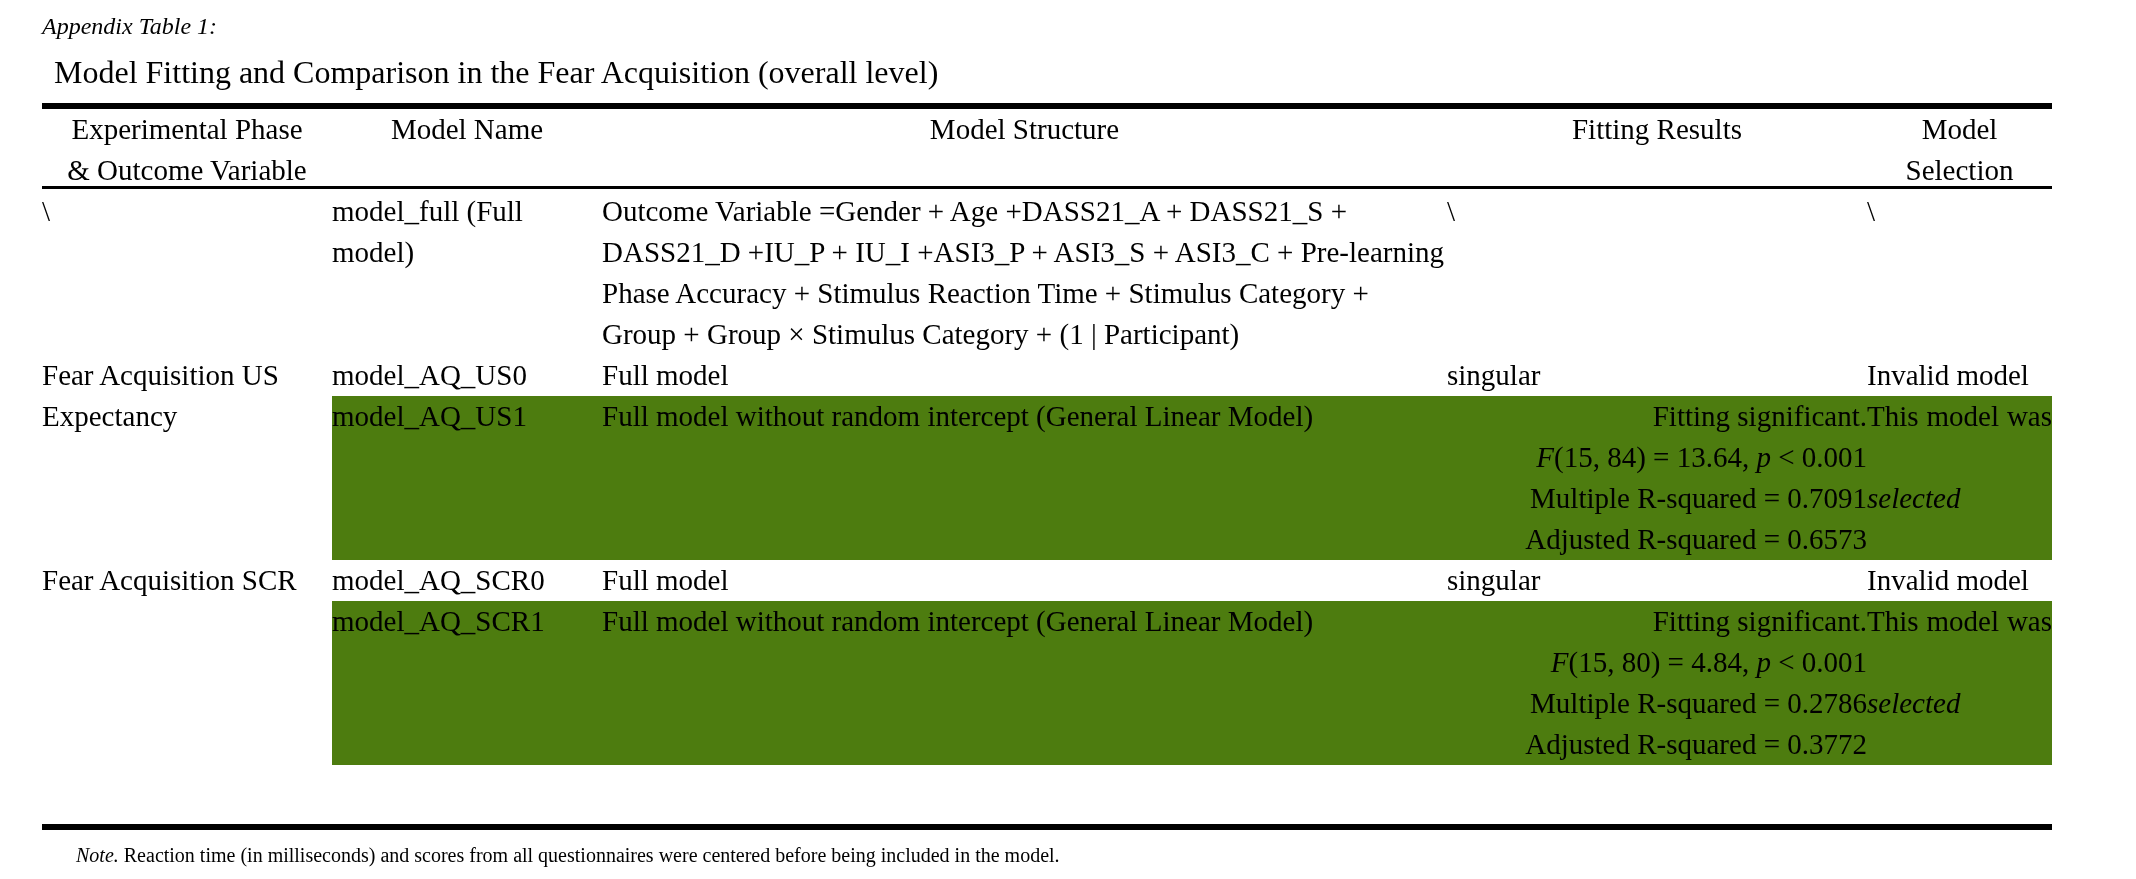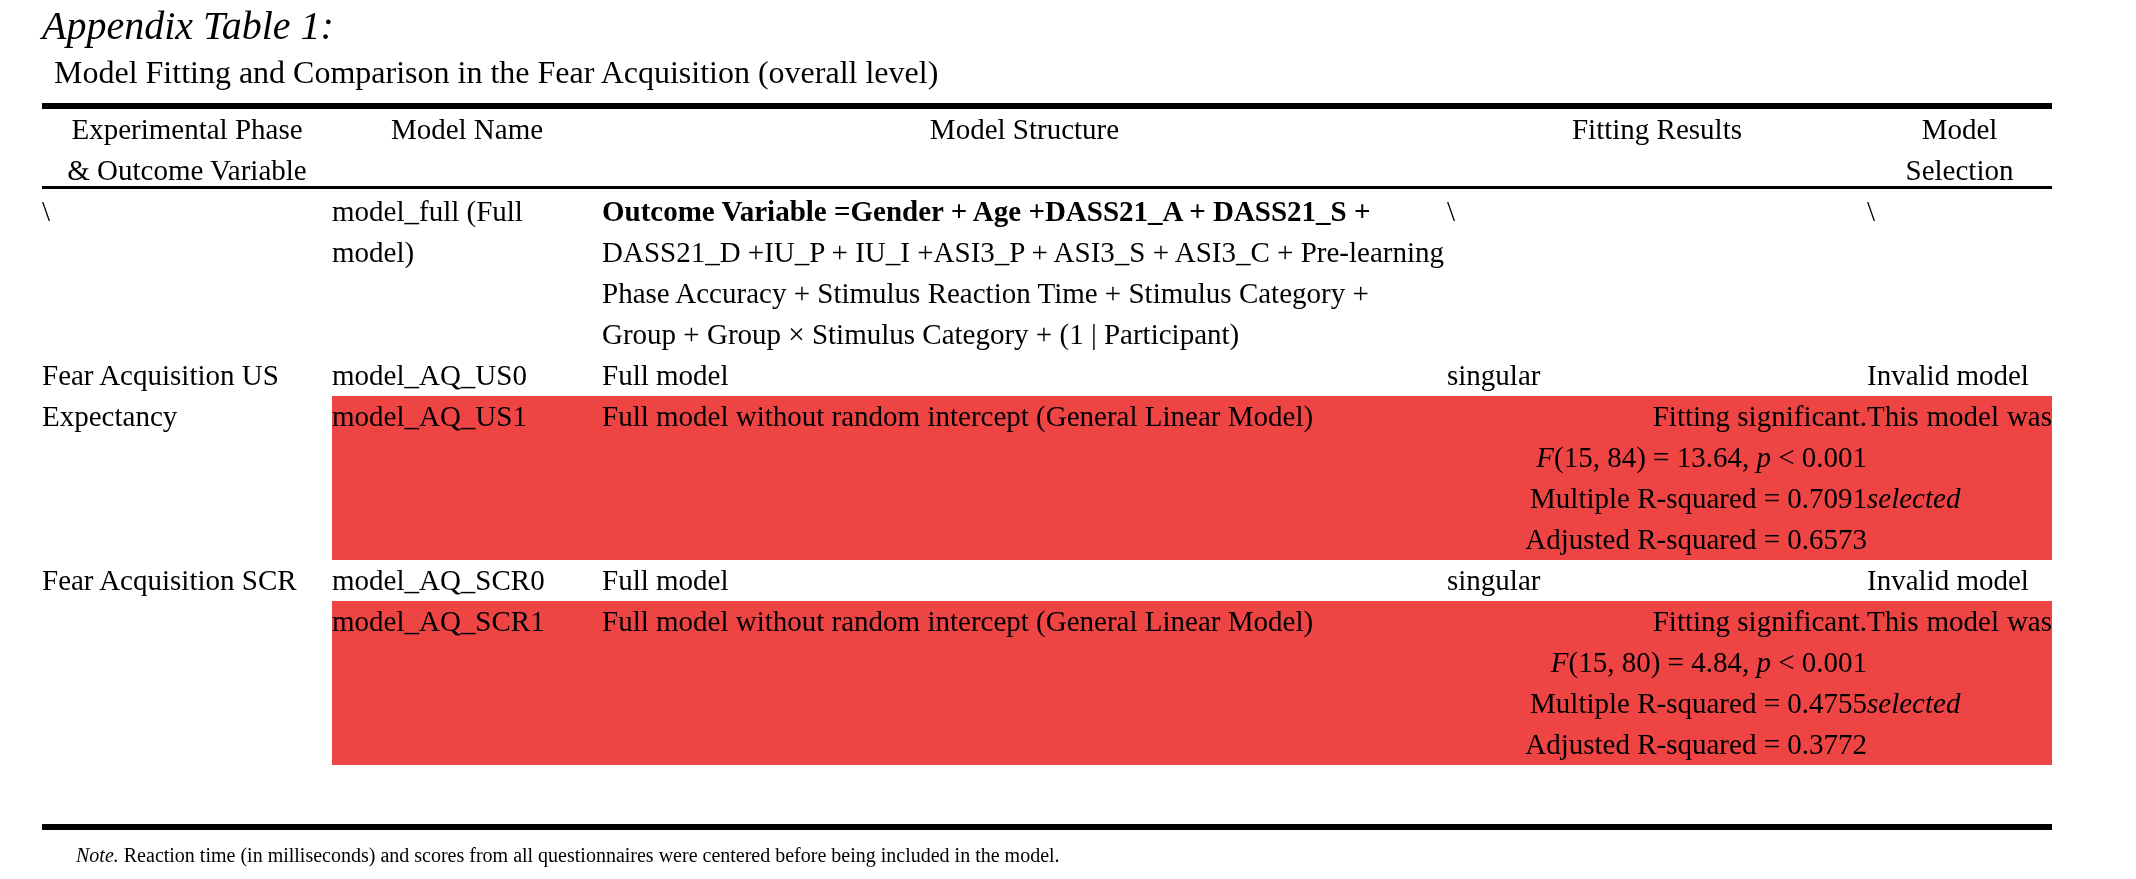--- a/index.html
+++ b/index.html
@@ -24,21 +24,21 @@
 
   
   .caption-wrap {
     position: absolute;
     left: 42px;
     top: 0px;
     width: 2010px;
   }
   .caption-label {
     font-style: italic;
-    font-size: 40px;
+    font-size: 24px;
     line-height: 40px;
     margin-top: 6px;
     white-space: nowrap;
   }
   .caption-title {
     font-size: 32px;
     line-height: 42px;
     margin-top: 5px;
     white-space: nowrap;
     margin-left: 12px;
@@ -92,28 +92,28 @@
   tbody td {
     padding-top: 10px;
     padding-bottom: 10px;
   }
   td.phase    { padding-left: 4px; }
   td.name     { padding-left: 14px; }
   td.struct   { padding-left: 2px; }
   td.fit      { padding-left: 6px; }
   td.select   { padding-left: 6px; }
 
-  tr.shaded td { background: #ef4444; }
+  tr.shaded td { background: #4d7c0f; }
 
   
   .formula {
     text-indent: 0;
     padding-left: 40px;
   }
-  .formula .l0 { margin-left: -40px; font-weight: bold; }
+  .formula .l0 { margin-left: -40px; }
   td.vcenter-mark {
     vertical-align: middle;
     padding-top: 0;
   }
 
   .ital { font-style: italic; }
 
   .justified {
     text-align: justify;
     text-align-last: left;
@@ -240,21 +240,21 @@
         <td class="select">Invalid model</td>
       </tr>
 
       <tr class="shaded">
         <td class="name">model_AQ_SCR1</td>
         <td class="struct">Full model without random intercept (General Linear Model)</td>
         <td class="fit">
           <span class="fit-block">
             <span class="fl">Fitting significant.</span>
             <span class="fl"><span class="ital">F</span><span>(15, 80) = 4.84, </span><span class="ital">p</span><span> &lt; 0.001</span></span>
-            <span class="fl">Multiple R-squared = 0.4755</span>
+            <span class="fl">Multiple R-squared = 0.2786</span>
             <span class="fl">Adjusted R-squared = 0.3772</span>
           </span>
         </td>
         <td class="select">
           <span class="justified">
             <span class="jline-spread">This model was</span>
             <span class="jline">selected</span>
           </span>
         </td>
       </tr>

